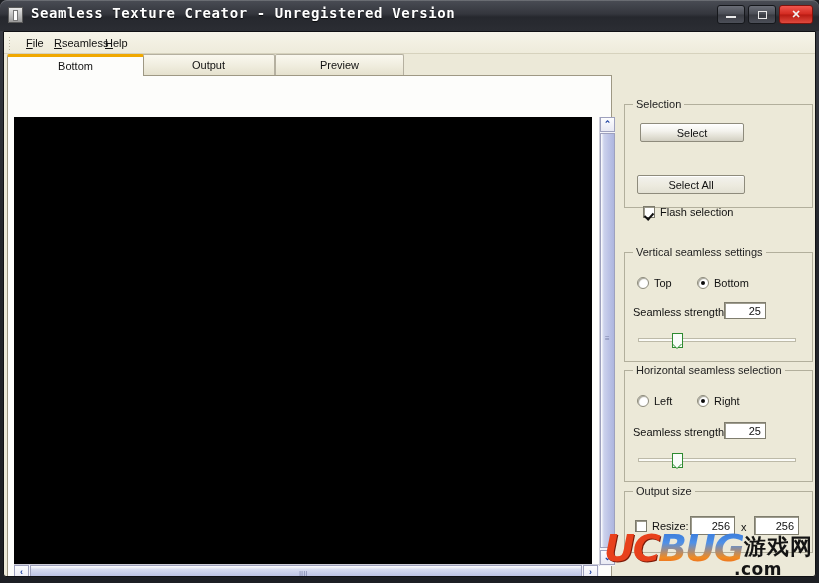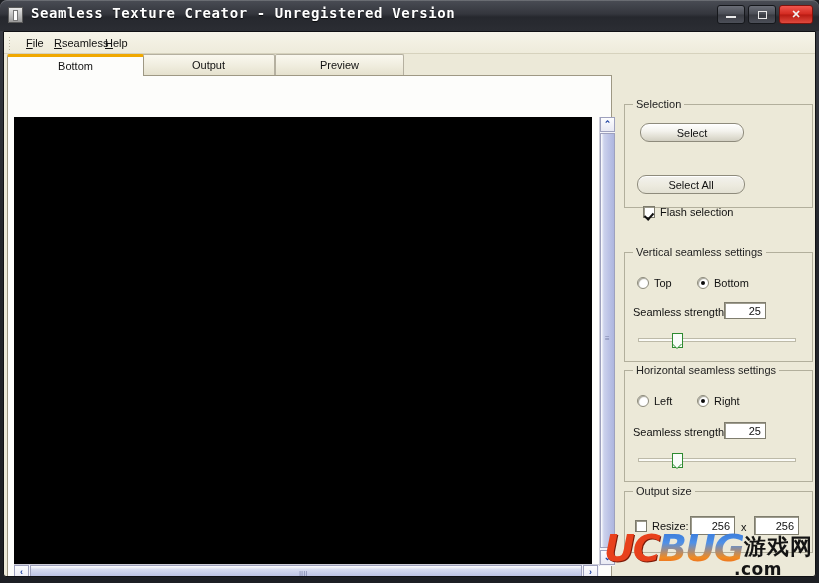--- a/index.html
+++ b/index.html
@@ -146,21 +146,21 @@
     background:transparent;
   }
   .groupbox > .gb-title{
     position:absolute;left:8px;top:-7px;
     background:#ece9d8;padding:0 3px;font-size:11px;color:#222;
     white-space:nowrap;
   }
   .xbtn{
     position:absolute;box-sizing:border-box;
     background:linear-gradient(180deg,#ffffff 0%,#f4f3ee 40%,#e3e1d6 72%,#d2cfc2 100%);
-    border:1px solid #8e8b7c;border-radius:9px;
+    border:1px solid #8e8b7c;border-radius:2px;
     font-size:11px;color:#111;text-align:right;
     box-shadow:inset 0 1px 0 #ffffff;
     cursor:default;
     display:flex;align-items:center;justify-content:center;
   }
   .xbtn.flat{
     background:linear-gradient(180deg,#f3f2ee 0%,#eceade 60%,#e3e1d4 100%);
   }
   .cb{
     position:absolute;width:12px;height:12px;box-sizing:border-box;
@@ -343,21 +343,21 @@
           <span class="lbl" style="left:89px;top:24px;">Bottom</span>
           <span class="lbl" style="left:8px;top:53px;">Seamless strength:</span>
           <div class="field" style="left:99px;top:49px;width:42px;height:17px;">25</div>
           <div class="slider" style="left:13px;top:80px;width:158px;">
             <div class="track"></div>
             <div class="thumb" style="left:34px;"></div>
           </div>
         </div>
 
         <div class="groupbox" style="left:0;top:295px;width:189px;height:112px;">
-          <span class="gb-title">Horizontal seamless settings</span>
+          <span class="gb-title">Horizontal seamless selection</span>
           <div class="rb" style="left:12px;top:24px;"></div>
           <span class="lbl" style="left:29px;top:24px;">Left</span>
           <div class="rb checked" style="left:72px;top:24px;"></div>
           <span class="lbl" style="left:89px;top:24px;">Right</span>
           <span class="lbl" style="left:8px;top:55px;">Seamless strength:</span>
           <div class="field" style="left:99px;top:51px;width:42px;height:17px;">25</div>
           <div class="slider" style="left:13px;top:82px;width:158px;">
             <div class="track"></div>
             <div class="thumb" style="left:34px;"></div>
           </div>

